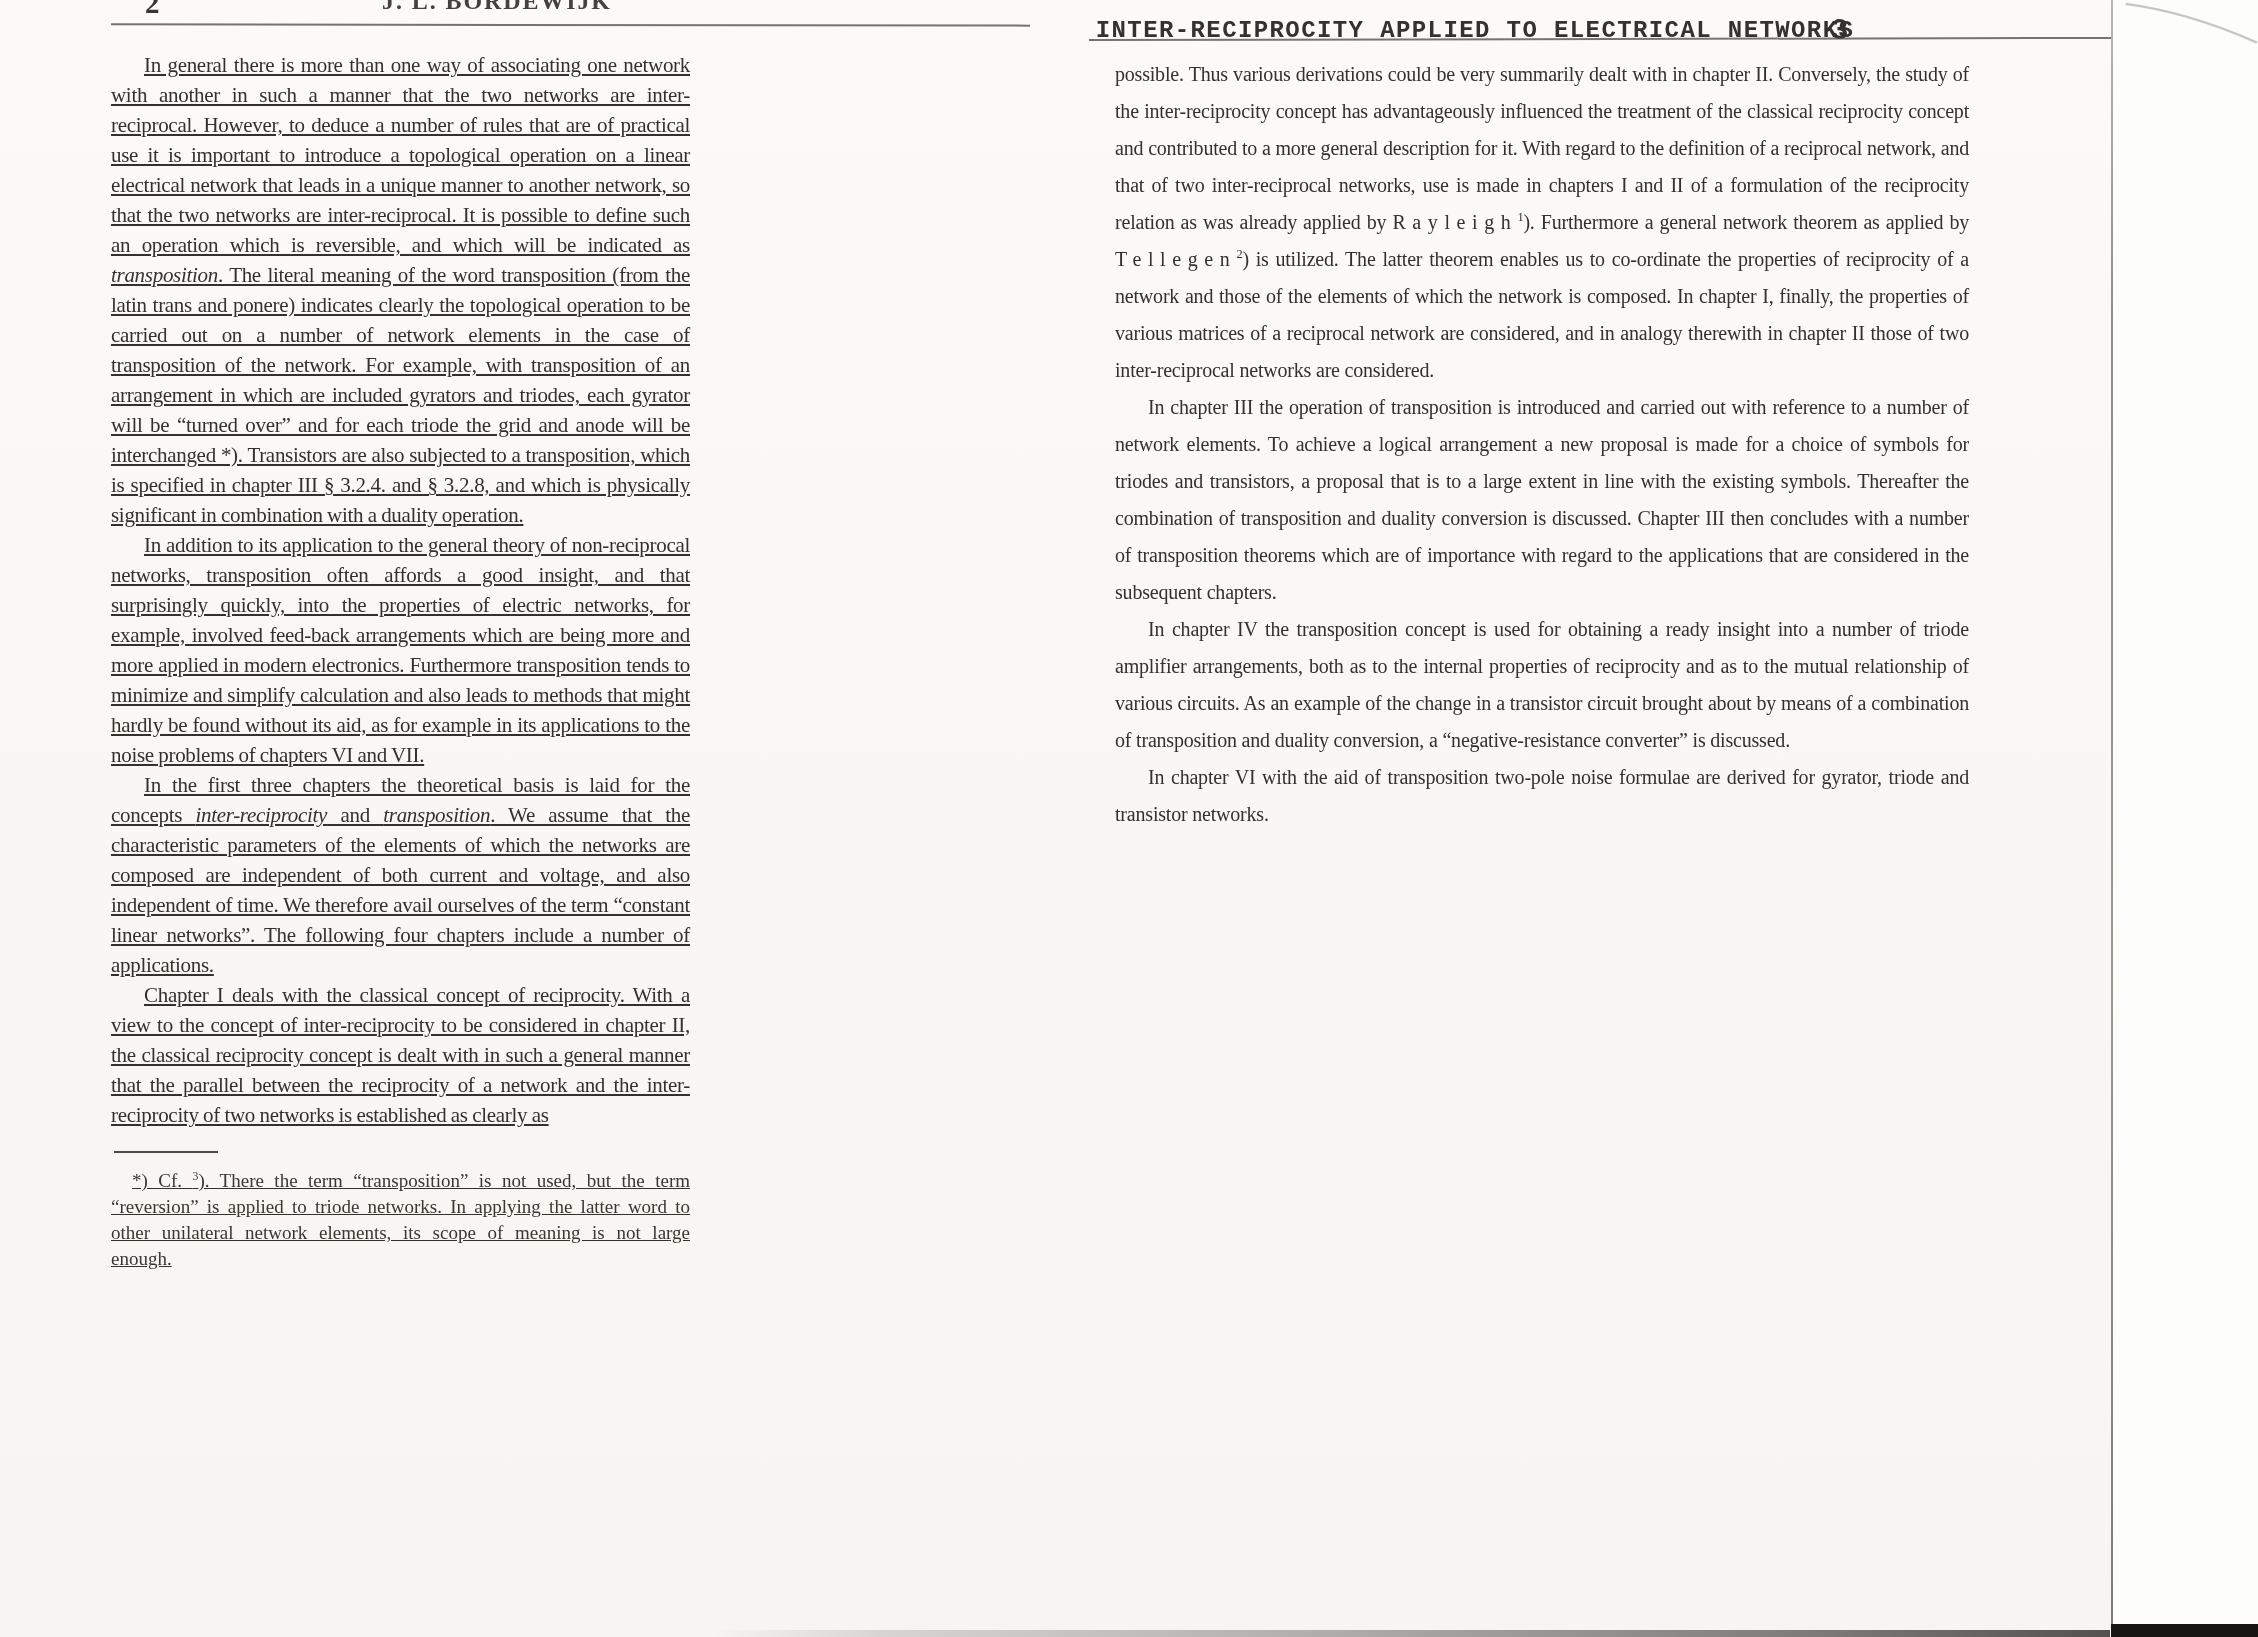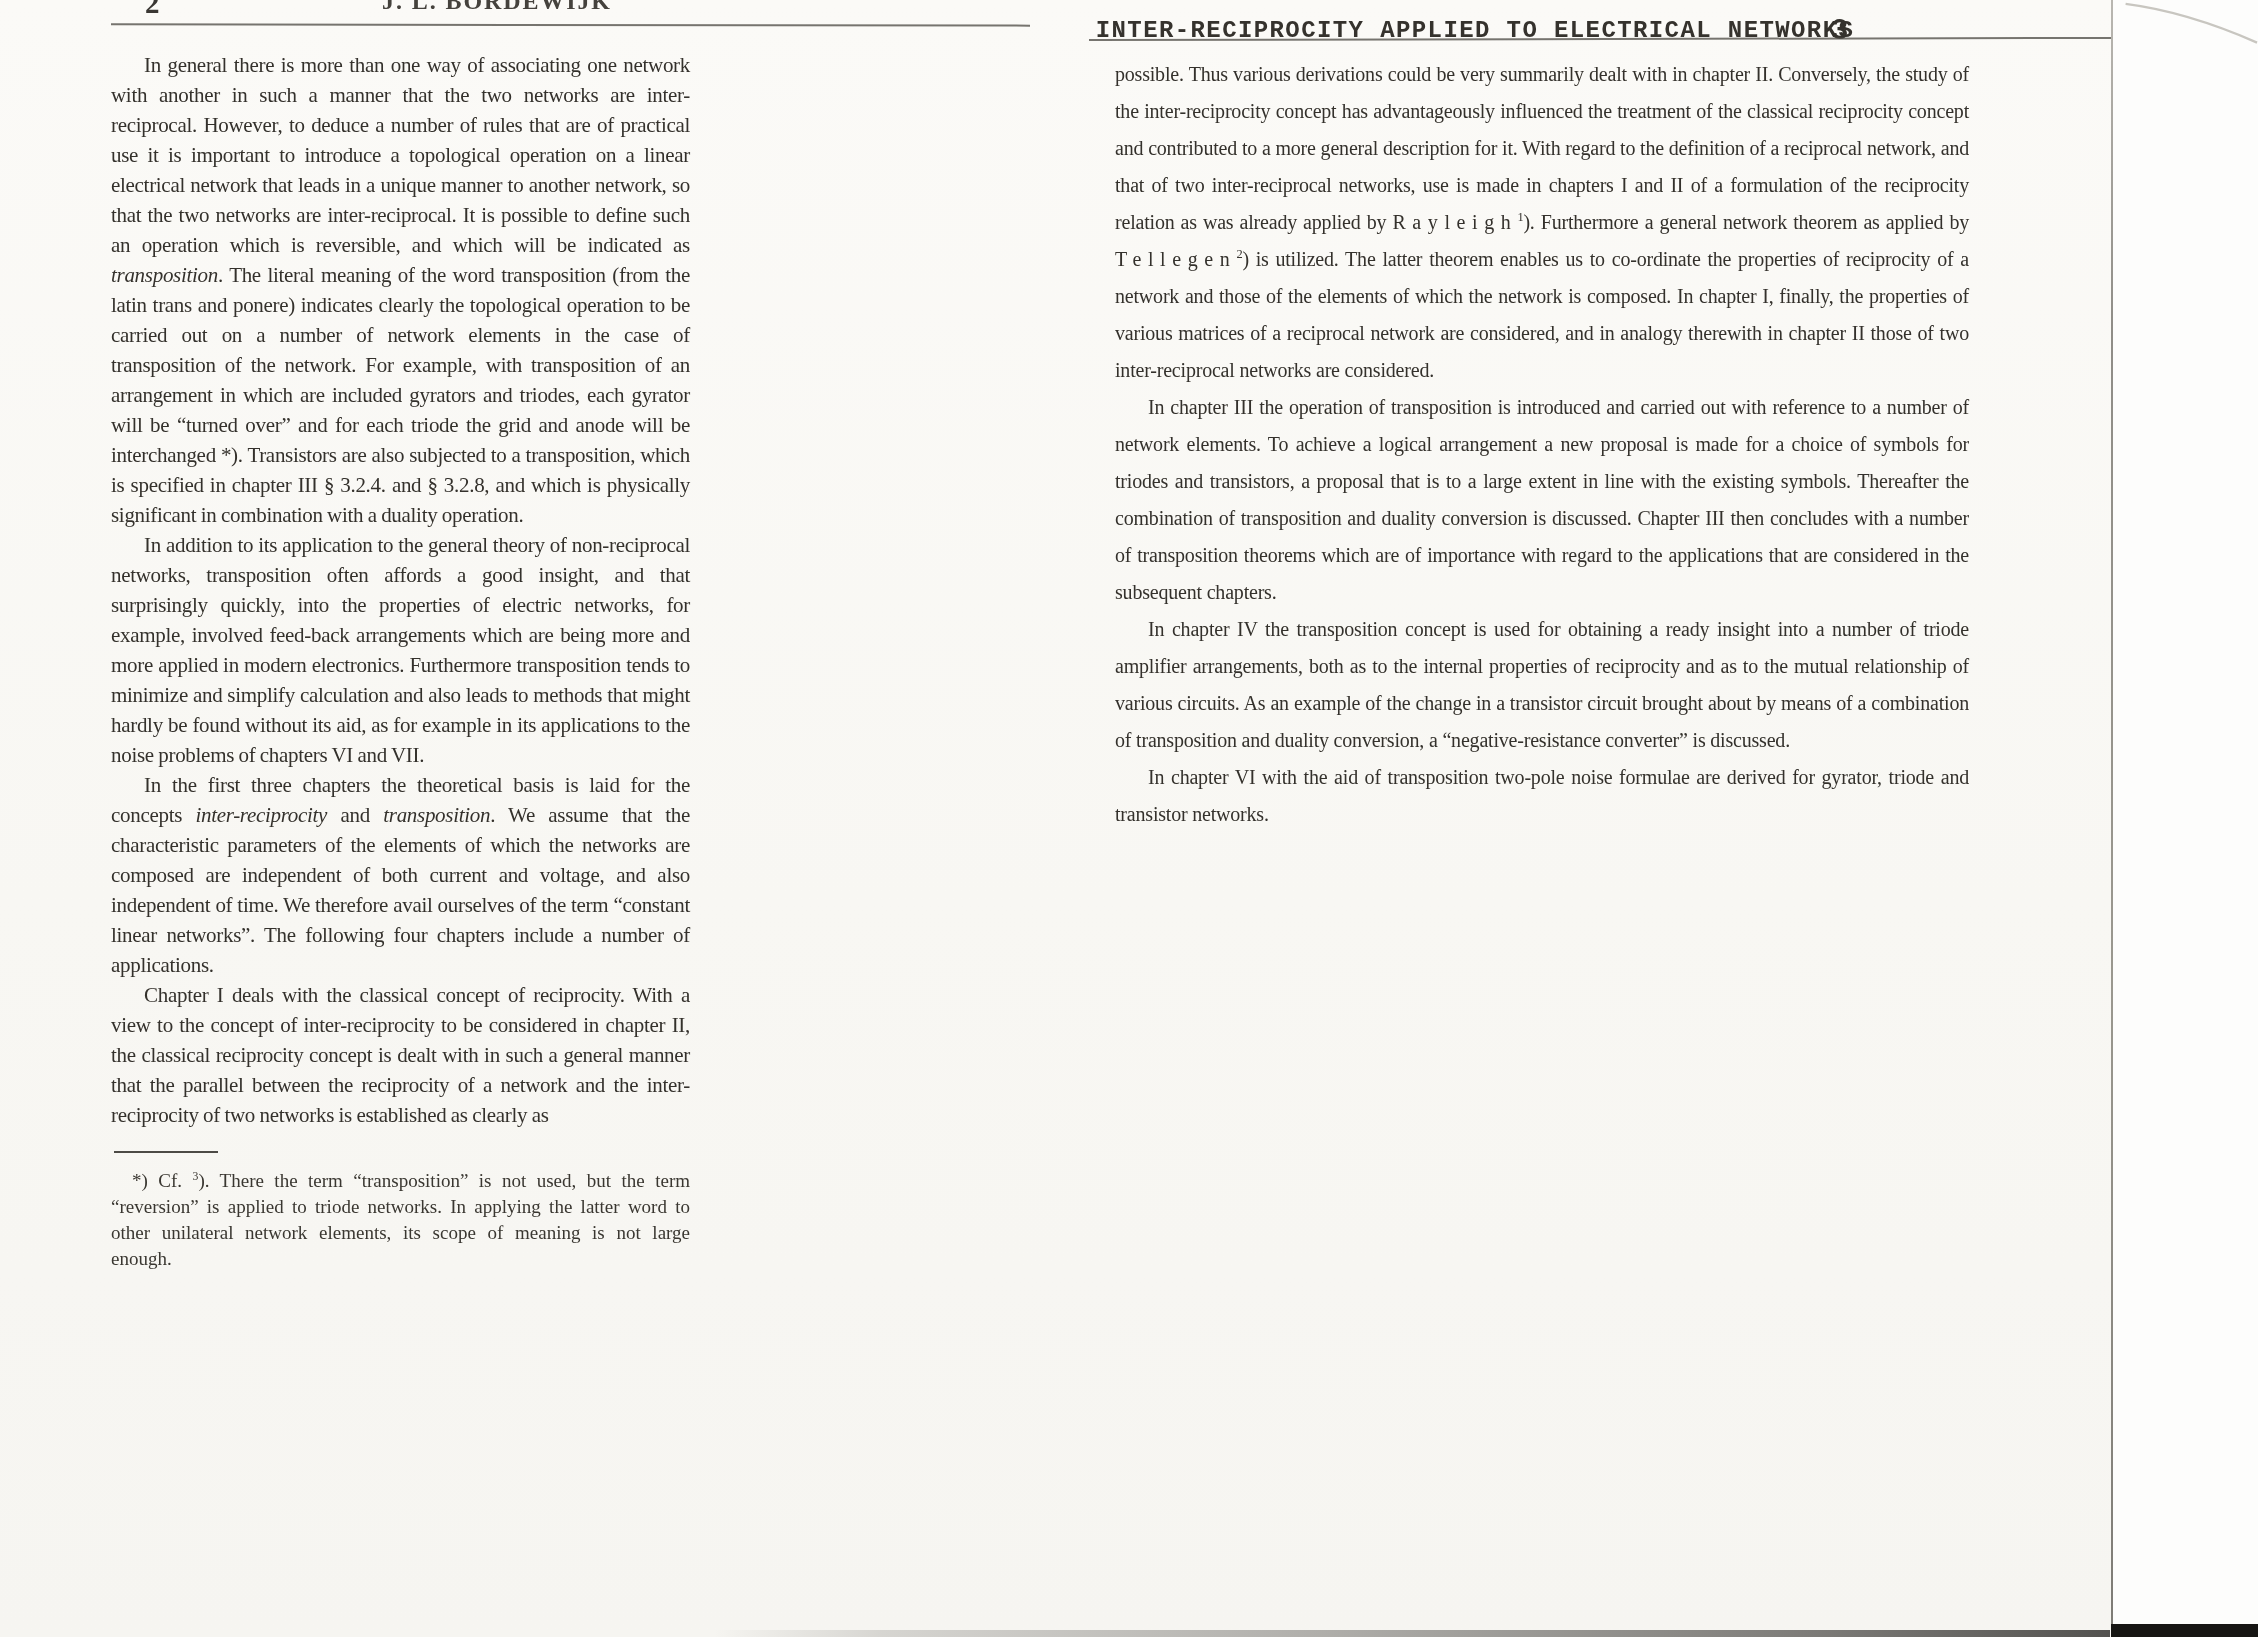--- a/index.html
+++ b/index.html
@@ -48,21 +48,21 @@
 
   
   .col {
     position: absolute;
     text-align: justify;
     color: #34312c;
   }
   .col-left {
     left: 111px; top: 50px; width: 579px;
     font-size: 21px; line-height: 30px;
-    letter-spacing: -0.3px; word-spacing: -0.5px;
+    letter-spacing: -0.3px; word-spacing: -0.5px; text-decoration: underline;
   }
   .col-right {
     left: 1115px; top: 56px; width: 854px;
     font-size: 20px; line-height: 37px;
     letter-spacing: -0.2px;
   }
   .para { margin: 0; text-indent: 33px; }
   .para.noindent { text-indent: 0; }
 
   .italic { font-style: italic; }

